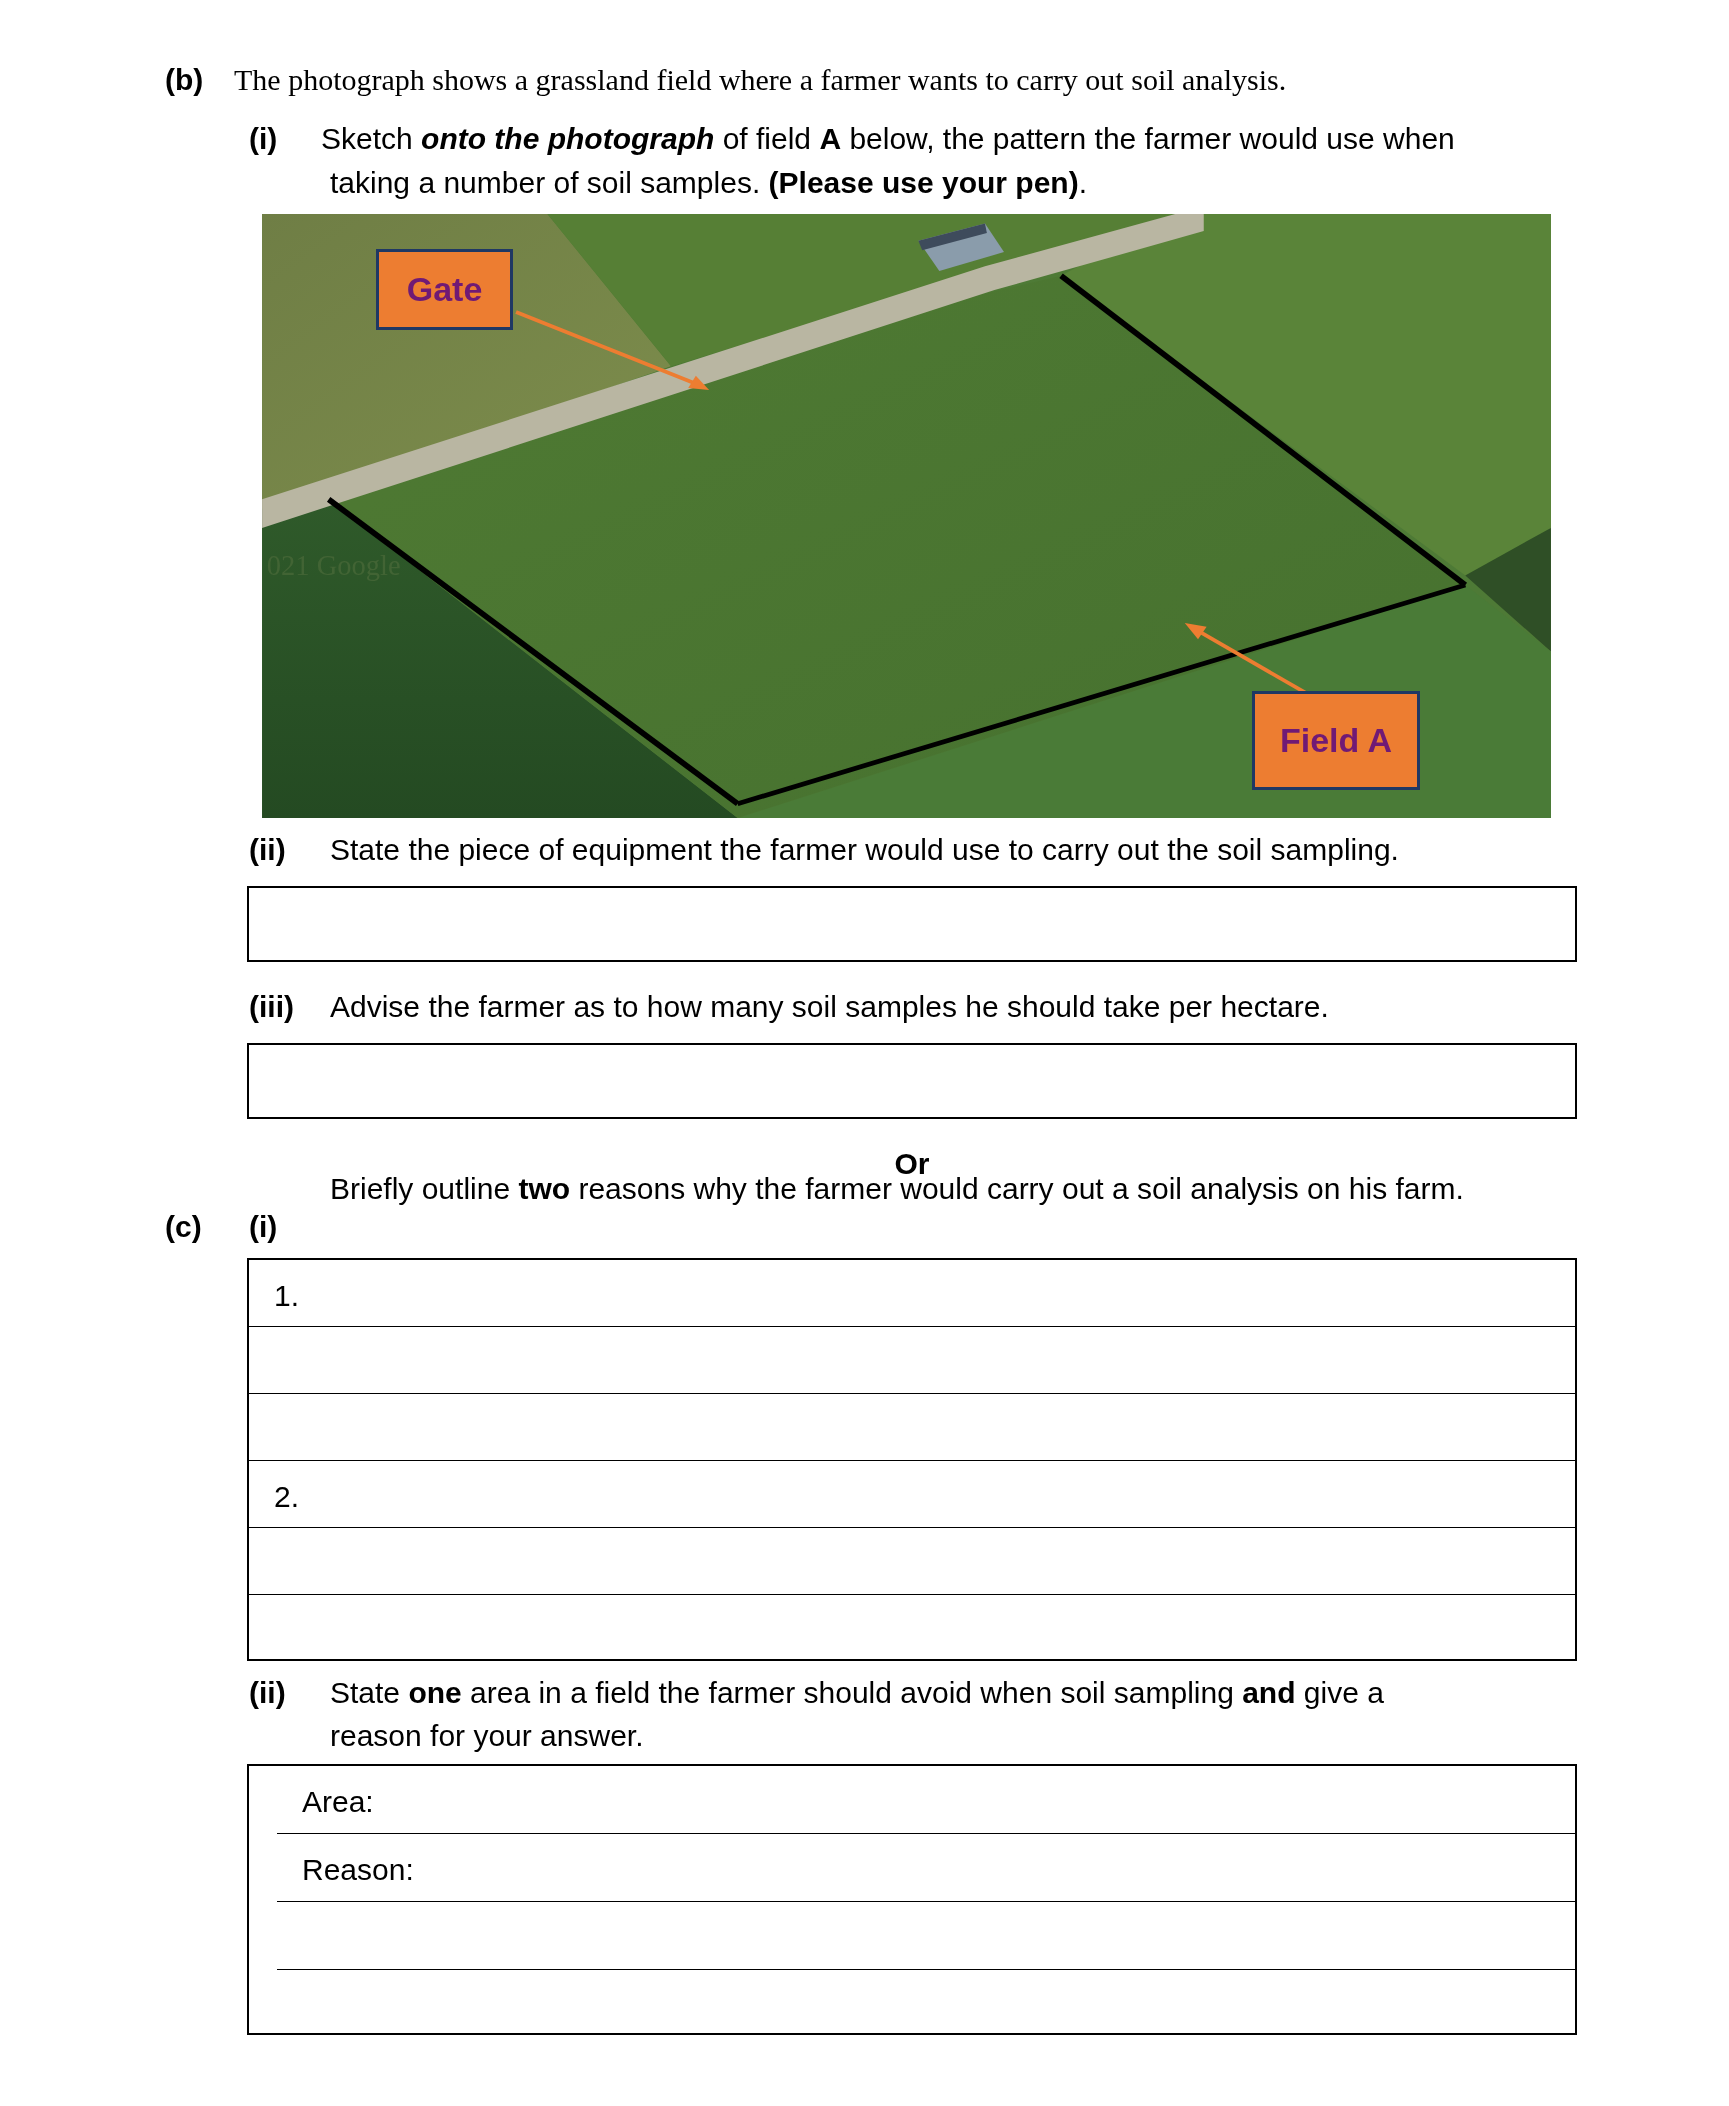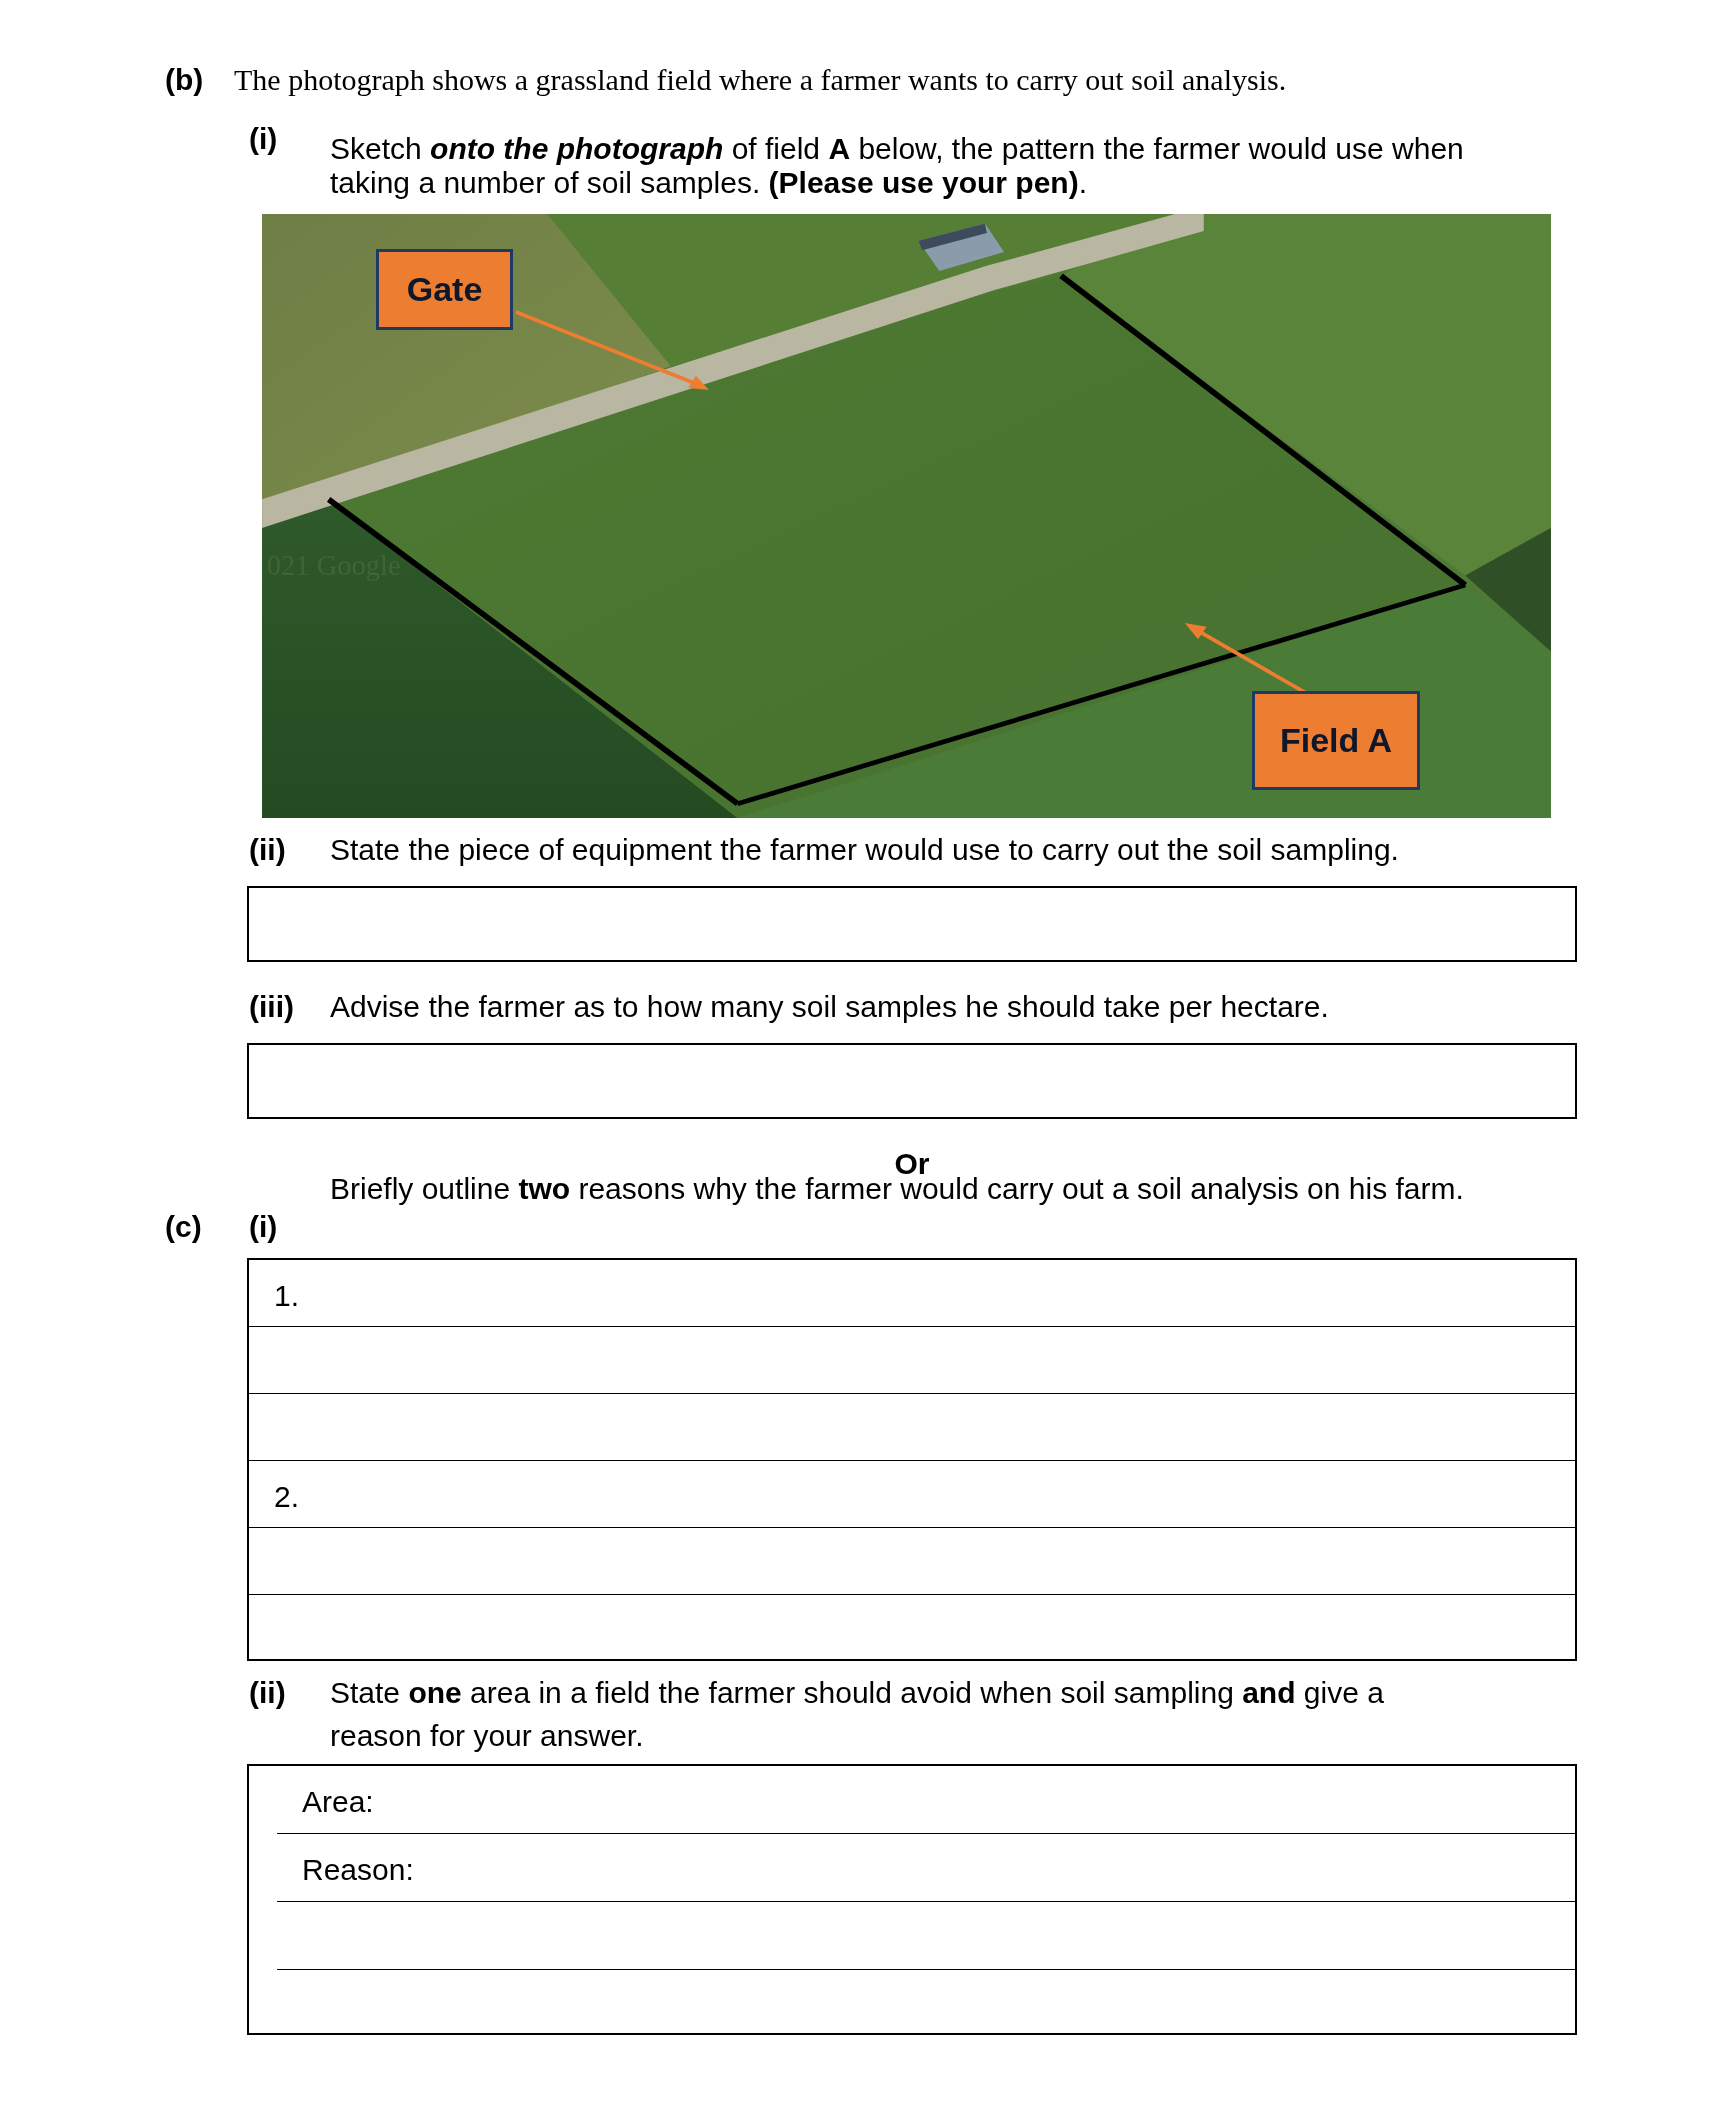--- a/index.html
+++ b/index.html
@@ -5,36 +5,36 @@
   html, body { margin:0; padding:0; background:#ffffff; }
   body { width:1729px; height:2107px; position:relative; overflow:hidden;
          font-family:"Liberation Sans", "DejaVu Sans", sans-serif; color:#000; }
   .abs { position:absolute; }
   .txt { font-size:30px; line-height:42px; white-space:nowrap; }
   .b { font-weight:bold; }
   .bi { font-weight:bold; font-style:italic; }
   .photo { left:262px; top:214px; width:1289px; height:604px; overflow:hidden; }
   .photo svg { display:block; }
   .callout { position:absolute; background:#ED7D31; border:3.8px solid #1F3864;
-             color:#0f172a; font-weight:bold; font-size:34px; display:flex;
+             color:#701a75; font-weight:bold; font-size:34px; display:flex;
              align-items:center; justify-content:center; box-sizing:border-box; }
   .box { border:2.9px solid #000; box-sizing:border-box; left:247px; width:1330px; }
   .table { left:247px; width:1330px; border:2.9px solid #000; box-sizing:border-box; }
   .row { box-sizing:border-box; border-bottom:1.9px solid #000; position:relative; }
   .row:last-child { border-bottom:none; }
   .row-label { position:absolute; left:25px; top:17px; font-size:30px; line-height:38px; }
 </style>
 </head>
 <body>
 
 <div class="abs txt b" style="left:165px; top:59px;">(b)</div>
 <div class="abs txt" style="left:234px; top:59px;font-family:Liberation Serif, serif;">The photograph shows a grassland field where a farmer wants to carry out soil analysis.</div>
 
 <div class="abs txt b" style="left:249px; top:118px;">(i)</div>
-<div class="abs txt" style="left:330px; top:118px;margin-top:10px;"><span>Sketch </span><span class="bi">onto the photograph</span><span> of field </span><span class="b">A</span><span> below, the pattern the farmer would use when</span></div>
+<div class="abs txt" style="left:321px; top:118px;"><span>Sketch </span><span class="bi">onto the photograph</span><span> of field </span><span class="b">A</span><span> below, the pattern the farmer would use when</span></div>
 <div class="abs txt" style="left:330px; top:162px;"><span>taking a number of soil samples. </span><span class="b">(Please use your pen)</span><span>.</span></div>
 
 <div class="abs photo">
   <svg width="1289" height="604" viewBox="0 0 1355 635" xmlns="http://www.w3.org/2000/svg">
     <defs>
       <linearGradient id="gTopLeft" x1="0" y1="0" x2="1" y2="1">
         <stop offset="0" stop-color="#6f7e45"></stop>
         <stop offset="1" stop-color="#7d8d4c"></stop>
       </linearGradient>
       <linearGradient id="gField" x1="0" y1="0" x2="1" y2="1">

